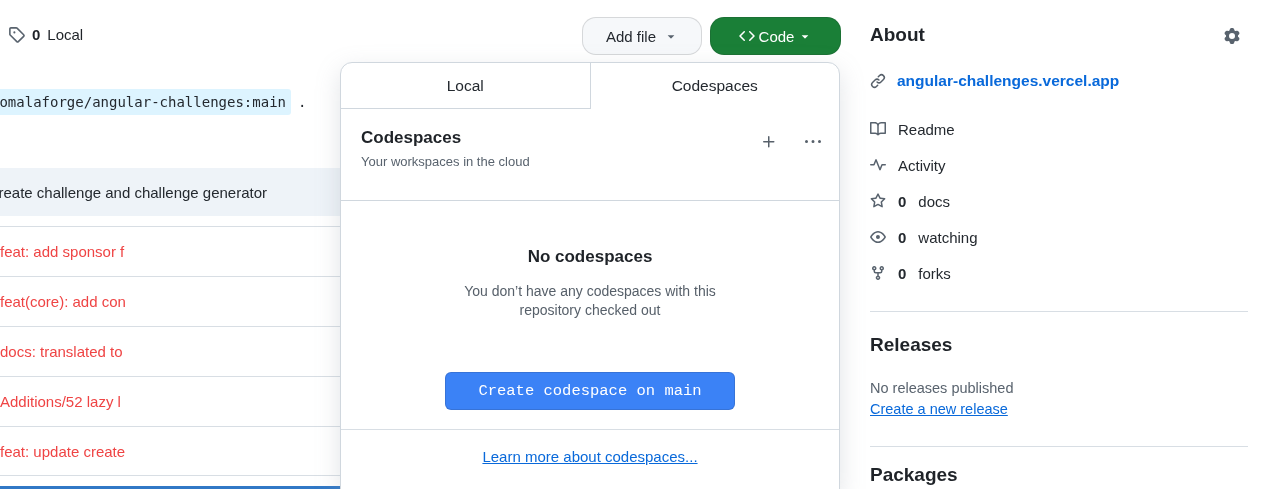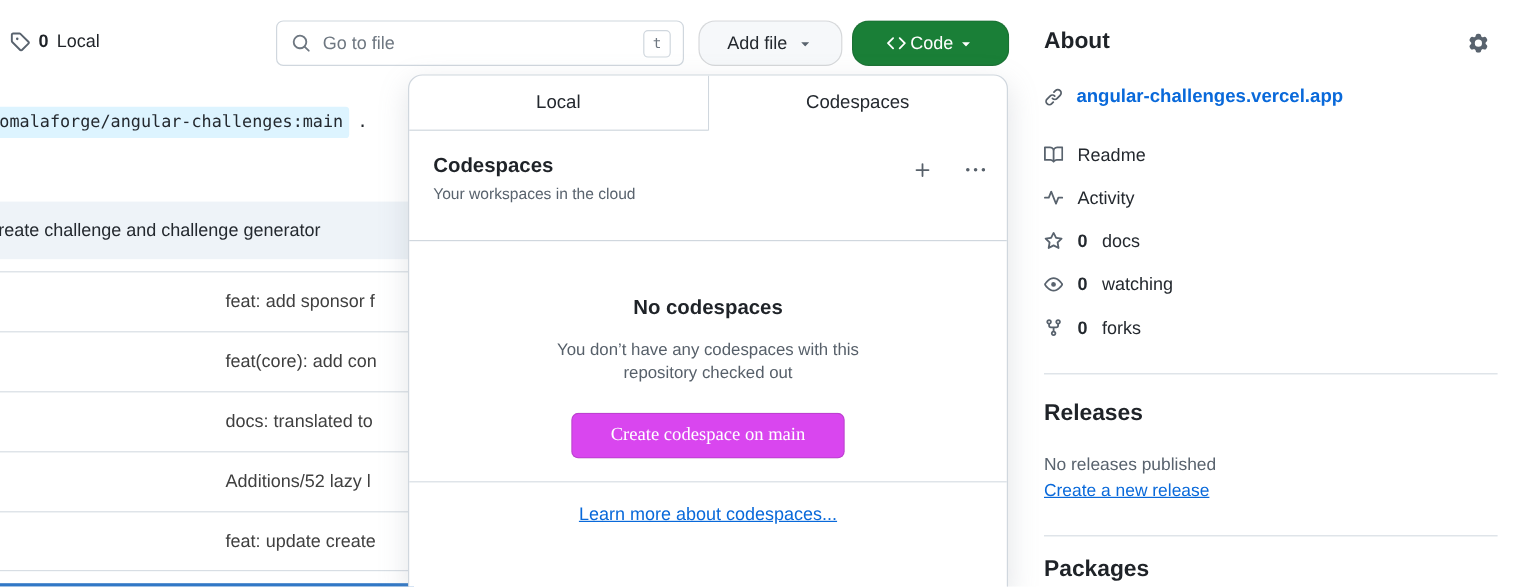--- a/index.html
+++ b/index.html
@@ -35,21 +35,21 @@
   .ref-line{position:absolute;left:0;top:94px;white-space:nowrap;font-family:"DejaVu Sans Mono",monospace;font-size:14px;color:#24292f;}
   .ref-chip{background:#ddf4ff;padding:5px 5px 5px 0;margin-left:-9px;border-radius:3px;}
   .ref-suffix{margin-left:7px;}
 
   .commit-bar{position:absolute;left:0;top:168px;width:345px;height:48px;background:#eef3f8;
     display:flex;align-items:center;font-size:15px;color:#24292f;overflow:hidden;}
   .commit-bar span{margin-left:-9px;white-space:nowrap;}
 
   .file-table{position:absolute;left:0;top:226px;width:345px;}
   .file-row{height:50px;border-top:1px solid #d8dee4;display:flex;align-items:center;
-    padding-left:188px;box-sizing:border-box;font-size:15px;color:#404040;white-space:nowrap;overflow:hidden;}
+    box-sizing:border-box;font-size:15px;color:#ef4444;white-space:nowrap;overflow:hidden;}
   .file-row:last-child{border-bottom:1px solid #d8dee4;}
 
   .lang-sliver{position:absolute;left:0;top:486px;width:345px;height:3px;background:#3178c6;}
 
   
   .sidebar{position:absolute;left:870px;top:0;width:378px;font-size:15px;}
   .about-head{display:flex;justify-content:space-between;align-items:flex-start;padding-top:24px;}
   .sb-h2{font-size:19px;font-weight:700;margin:0;color:#1f2328;}
   .icon-btn{background:none;border:none;padding:0;color:#59636e;cursor:pointer;margin:4px 8px 0 0;}
   .site-link{display:flex;align-items:center;gap:11px;margin-top:26px;}
@@ -77,49 +77,40 @@
   .cd-tab.active{border-bottom:none;border-left:1px solid #d0d7de;border-radius:0 12px 0 0;}
   .cs-header{height:92px;box-sizing:border-box;border-bottom:1px solid #d0d7de;
     padding:19px 18px 0 20px;display:flex;justify-content:space-between;align-items:flex-start;}
   .cs-title{font-size:17px;font-weight:700;}
   .cs-sub{font-size:13px;color:#59636e;margin-top:6px;}
   .cs-actions{display:flex;gap:28px;margin-top:6px;color:#57606a;}
   .cs-actions button{background:none;border:none;padding:0;color:inherit;cursor:pointer;}
   .cs-empty{text-align:center;padding-top:46px;}
   .empty-title{font-size:17px;font-weight:700;color:#1f2328;}
   .empty-msg{margin:15px auto 0;max-width:300px;font-size:14px;line-height:19px;color:#57606a;}
-  .btn-create{margin-top:24px;height:38px;padding:0 32px;background:#d946ef;color:#fff;font-size:15.5px;
-    border:1px solid rgba(31,35,40,0.15);border-radius:6px;font-family:Liberation Serif, serif;cursor:pointer;}
+  .btn-create{margin-top:52px;height:38px;padding:0 32px;background:#3b82f6;color:#fff;font-size:15.5px;
+    border:1px solid rgba(31,35,40,0.15);border-radius:6px;font-family:Liberation Mono, monospace;cursor:pointer;}
   .cs-footer{margin-top:19px;border-top:1px solid #d8dee4;padding:18px 0;text-align:center;}
   .cs-footer a{color:#0969da;font-size:15px;text-decoration:underline;cursor:pointer;}
 </style>
 </head>
 <body>
 
 <div class="screen">
 
   <div class="tags-counter ptr">
     <span>
       <svg width="17" height="17" viewBox="0 0 16 16" fill="currentColor">
           <path d="M1 7.775V2.75C1 1.784 1.784 1 2.75 1h5.025c.464 0 .91.184 1.238.513l6.25 6.25a1.75 1.75 0 0 1 0 2.474l-5.026 5.026a1.75 1.75 0 0 1-2.474 0l-6.25-6.25A1.752 1.752 0 0 1 1 7.775Zm1.5 0c0 .066.026.13.073.177l6.25 6.25a.25.25 0 0 0 .354 0l5.025-5.025a.25.25 0 0 0 0-.354l-6.25-6.25a.25.25 0 0 0-.177-.073H2.75a.25.25 0 0 0-.25.25ZM6 5a1 1 0 1 1 0 2 1 1 0 0 1 0-2Z"></path>
         </svg>
     </span>
     <span class="cnt">0</span>
     <span>Local</span>
   </div>
 
-  <div class="gotofile">
-    <span>
-      <svg width="16" height="16" viewBox="0 0 16 16" fill="currentColor">
-          <path d="M10.68 11.74a6 6 0 0 1-7.922-8.982 6 6 0 0 1 8.982 7.922l3.04 3.04a.749.749 0 0 1-.326 1.275.749.749 0 0 1-.734-.215ZM11.5 7a4.499 4.499 0 1 0-8.997 0A4.499 4.499 0 0 0 11.5 7Z"></path>
-        </svg>
-    </span>
-    <input placeholder="Go to file" style="">
-    <kbd>t</kbd>
-  </div>
 
   <button class="btn btn-addfile">
     <span>Add file</span>
     <span>
       <svg width="14" height="14" viewBox="0 0 16 16" fill="currentColor">
           <path d="m4.427 7.427 3.396 3.396a.25.25 0 0 0 .354 0l3.396-3.396A.25.25 0 0 0 11.396 7H4.604a.25.25 0 0 0-.177.427Z"></path>
         </svg>
     </span>
   </button>
 

